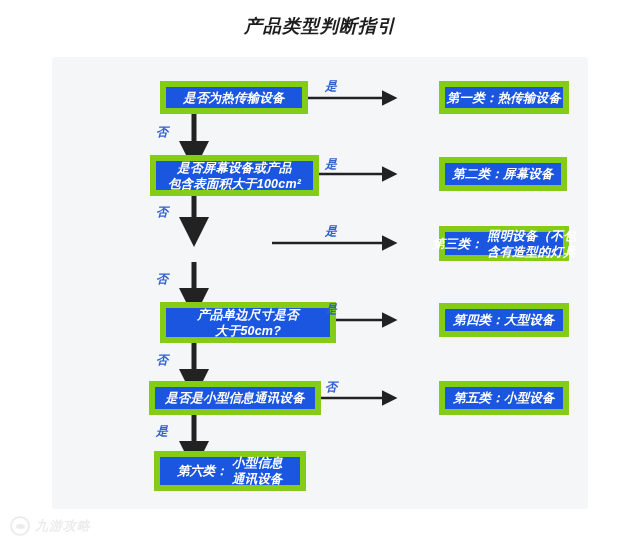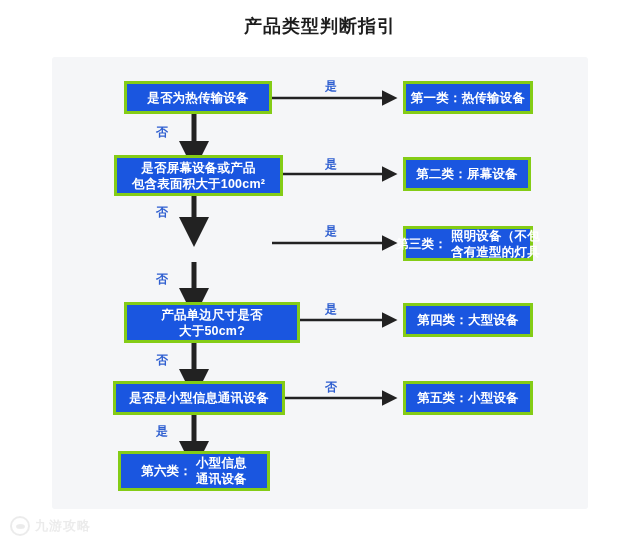--- a/index.html
+++ b/index.html
@@ -12,20 +12,21 @@
     background: #ffffff;
     font-family: "Liberation Sans", "DejaVu Sans", sans-serif;
     overflow: hidden;
   }
 
   #app {
     position: relative;
     width: 640px;
     height: 550px;
     background: #ffffff;
+    font-style: italic;
   }
 
   
   .page-title {
     position: absolute;
     left: 0;
     top: 14px;
     width: 640px;
     text-align: center;
     font-size: 18px;
@@ -44,30 +45,31 @@
     height: 452px;
     background: #f5f6f8;
     border-radius: 3px;
   }
 
   
   .node {
     position: absolute;
     box-sizing: border-box;
     background: #1a56e0;
-    border: 3px solid #84cc16;
+    border: 6px solid #84cc16;
     color: #ffffff;
     font-weight: bold;
     font-size: 12.5px;
     line-height: 16px;
     display: flex;
     align-items: center;
     justify-content: center;
     text-align: center;
     letter-spacing: 0.2px;
+    margin-left: 36px;
   }
   .node .lines {
     display: block;
   }
   .node .l {
     display: block;
     white-space: nowrap;
   }
 
   

